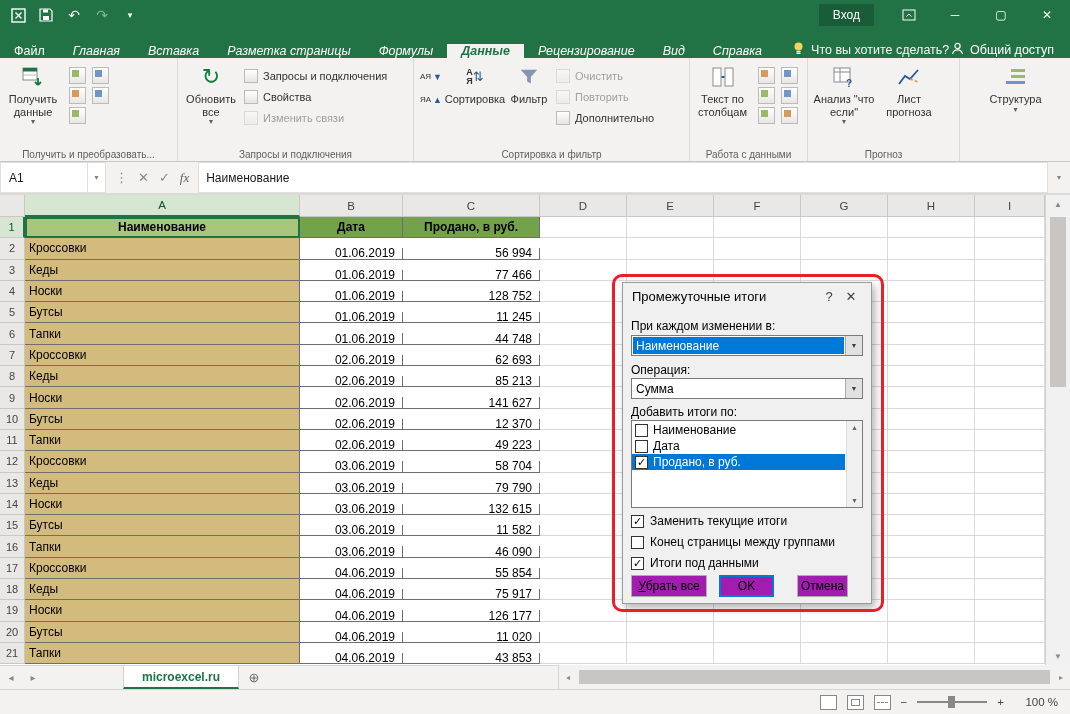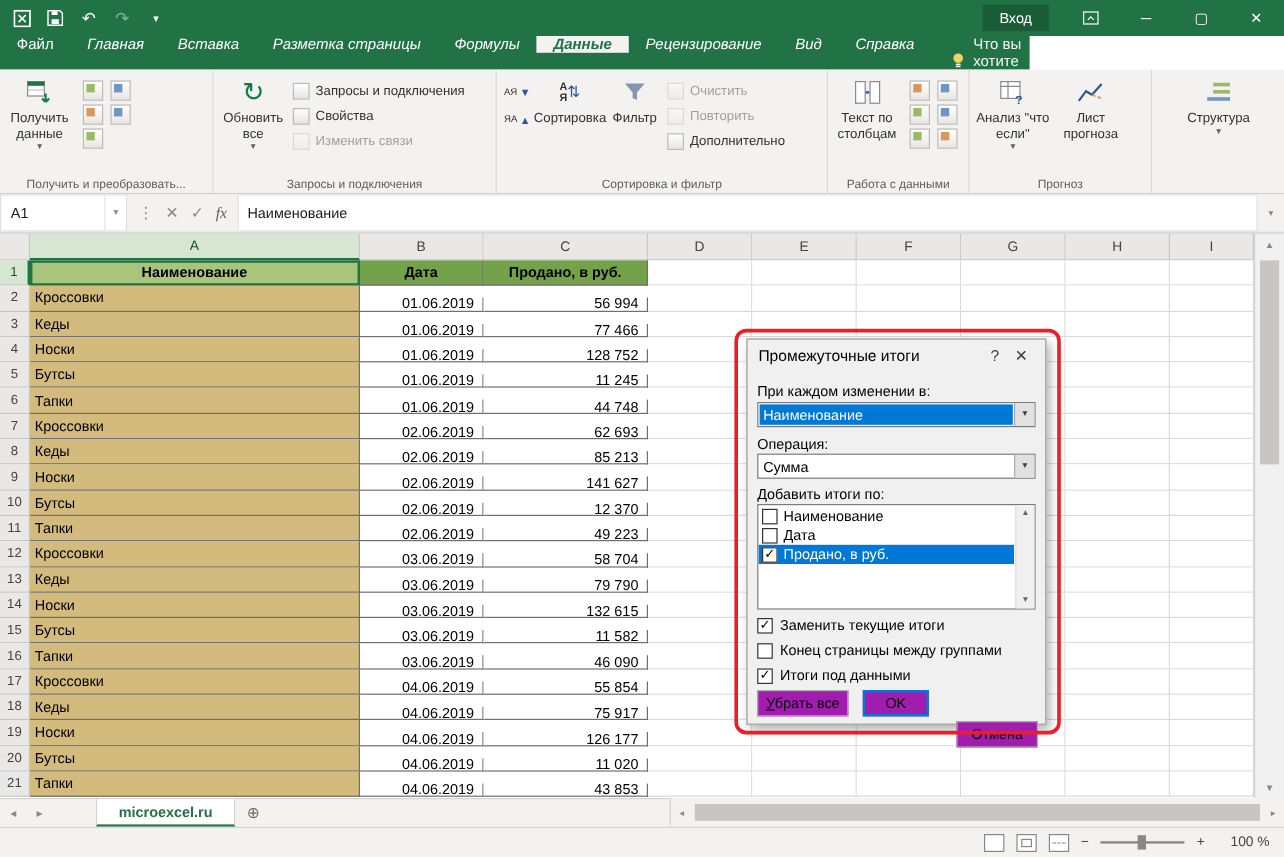--- a/index.html
+++ b/index.html
@@ -9,21 +9,21 @@
   #titlebar { position:absolute; left:0; top:0; width:1070px; height:30px; background:#217346; color:#fff; font-size:12px; }
   #qat { position:absolute; left:10px; top:0; height:30px; display:flex; align-items:center; gap:12px; }
   .qat-ic { display:inline-flex; align-items:center; justify-content:center; width:16px; height:16px; color:#fff; font-size:14px; }
   .qat-ic.dim { opacity:.45; }
   #win-title { position:absolute; left:50%; top:4px; height:30px; transform:translateX(-50%); display:flex; align-items:center; font-size:17px;margin-top:44px; }
   #signin { position:absolute; right:196px; top:4px; height:22px; padding:0 14px; background:#1a5c38; display:flex; align-items:center; font-size:12px; }
   #win-controls { position:absolute; right:0; top:0; height:30px; display:flex; }
   .win-btn { width:46px; height:30px; display:flex; align-items:center; justify-content:center; font-size:12px; color:#fff; }
 
   
-  #tabrow { position:absolute; left:0; top:30px; width:858px; height:28px; background:#217346; display:flex; align-items:flex-start; color:#fff; font-size:12.5px; }
+  #tabrow { position:absolute; left:0; top:30px; width:1070px; height:28px; background:#217346; display:flex; align-items:flex-end; color:#fff; font-size:12.5px; }
   .tab { padding:0 14px; display:flex; align-items:center; white-space:nowrap; }
   .tab.active { background:#f3f2f1; color:#217346; font-weight:bold; }
   #rtabs { display:flex; align-items:stretch;font-style:italic; }
   #tellme { display:flex; align-items:center; gap:6px; margin-left:16px; opacity:.95; }
   #share { margin-left:auto; display:flex; align-items:center; gap:6px; padding-right:16px; }
 
   
   #ribbon { position:absolute; left:0; top:58px; width:1070px; height:104px; background:#f3f2f1; border-bottom:1px solid #c8c6c4; display:flex; }
   .rgroup { position:relative; height:100%; border-right:1px solid #dcdad8; padding:3px 2px 15px 3px; display:flex; align-items:flex-start; }
   .rgroup-label { position:absolute; bottom:1px; left:0; right:0; text-align:center; font-size:10px; color:#605e5c; white-space:nowrap; overflow:hidden; text-overflow:ellipsis; padding:0 2px; }
@@ -74,21 +74,21 @@
 
   
   #vscroll { position:absolute; left:1045px; top:195px; width:25px; height:470px; background:#f1f1f1; border-left:1px solid #d4d4d4; }
   #vscroll .sbtn { height:18px; display:flex; align-items:center; justify-content:center; font-size:8px; color:#8a8886; }
   #vscroll .sbtn.bottom { position:absolute; bottom:0; left:0; right:0; }
   #vthumb { position:absolute; left:4px; right:4px; top:22px; height:170px; background:#c8c6c4; }
 
   
   #sheetbar { position:absolute; left:0; top:665px; width:1070px; height:24px; background:#f3f2f1; border-top:1px solid #d4d4d4; display:flex; align-items:stretch; font-size:12px; }
   .navarr { width:22px; display:flex; align-items:center; justify-content:center; color:#8a8886; font-size:10px; }
-  #activetab { margin-left:36px; padding:0 18px; background:#fff; color:#217346; font-weight:bold; display:flex; align-items:center; border-left:1px solid #d4d4d4; border-right:1px solid #d4d4d4; border-bottom:2px solid #217346; }
+  #activetab { margin-left:79px; padding:0 18px; background:#fff; color:#217346; font-weight:bold; display:flex; align-items:center; border-left:1px solid #d4d4d4; border-right:1px solid #d4d4d4; border-bottom:2px solid #217346; }
   #addsheet { width:30px; display:flex; align-items:center; justify-content:center; color:#6a6a6a; font-size:13px; }
   #hscroll { position:absolute; left:558px; top:665px; right:0; height:24px; background:#f3f2f1; border-left:1px solid #d4d4d4; display:flex; align-items:center; }
   #hscroll .sbtn { width:18px; display:flex; align-items:center; justify-content:center; font-size:8px; color:#8a8886; }
   #hthumb { flex:1; height:14px; background:#c8c6c4; margin:0 2px; }
 
   
   #statusbar { position:absolute; left:0; top:689px; width:1070px; height:25px; background:#f3f2f1; border-top:1px solid #d4d4d4; display:flex; align-items:center; justify-content:flex-end; gap:10px; padding-right:12px; font-size:11.5px; color:#444; }
   .viewic { width:17px; height:15px; border:1px solid #8a8886; background:#fff; position:relative; }
   .viewic.v2::after { content:""; position:absolute; left:3px; right:3px; top:3px; bottom:3px; border:1px solid #8a8886; }
   .viewic.v3::after { content:""; position:absolute; left:2px; right:2px; top:6px; border-top:1px dashed #8a8886; }
@@ -112,21 +112,21 @@
   .ditem.sel { background:#0078d7; color:#fff; }
   #dlist-scroll { position:absolute; right:0; top:0; bottom:0; width:16px; background:#f0f0f0; border-left:1px solid #dcdcdc; display:flex; flex-direction:column; justify-content:space-between; align-items:center; font-size:7px; color:#666; padding:3px 0; }
   .cb { width:13px; height:13px; min-width:13px; border:1px solid #333; background:#fff; display:inline-flex; align-items:center; justify-content:center; font-size:11px; line-height:1; color:#000; }
   #dcbs { position:absolute; left:8px; top:231px; right:8px; display:flex; flex-direction:column; gap:7px; }
   .cbrow { display:flex; align-items:center; gap:6px; }
   .dbtn { position:absolute; top:292px; height:22px; background:#a21caf; border:1px solid #adadad; display:flex; align-items:center; justify-content:center; font-size:12px; }
   #d-removeall { left:8px; width:76px; }
   #d-removeall .lbl { display:block; }
   #d-removeall .lbl::first-letter { text-decoration:underline; }
   #d-ok { left:96px; width:55px; border:2px solid #0078d7; }
-  #d-cancel { left:174px; width:68px;margin-top:26px; }
+  #d-cancel { left:174px; width:51px; }
 
   
   #redring { position:absolute; left:612px; top:274px; width:272px; height:338px; border:3px solid #ee1c25; border-radius:10px; z-index:30; pointer-events:none; }
 </style>
 </head>
 <body>
 
 <div id="titlebar">
   <div id="qat">
     <span class="qat-ic">

